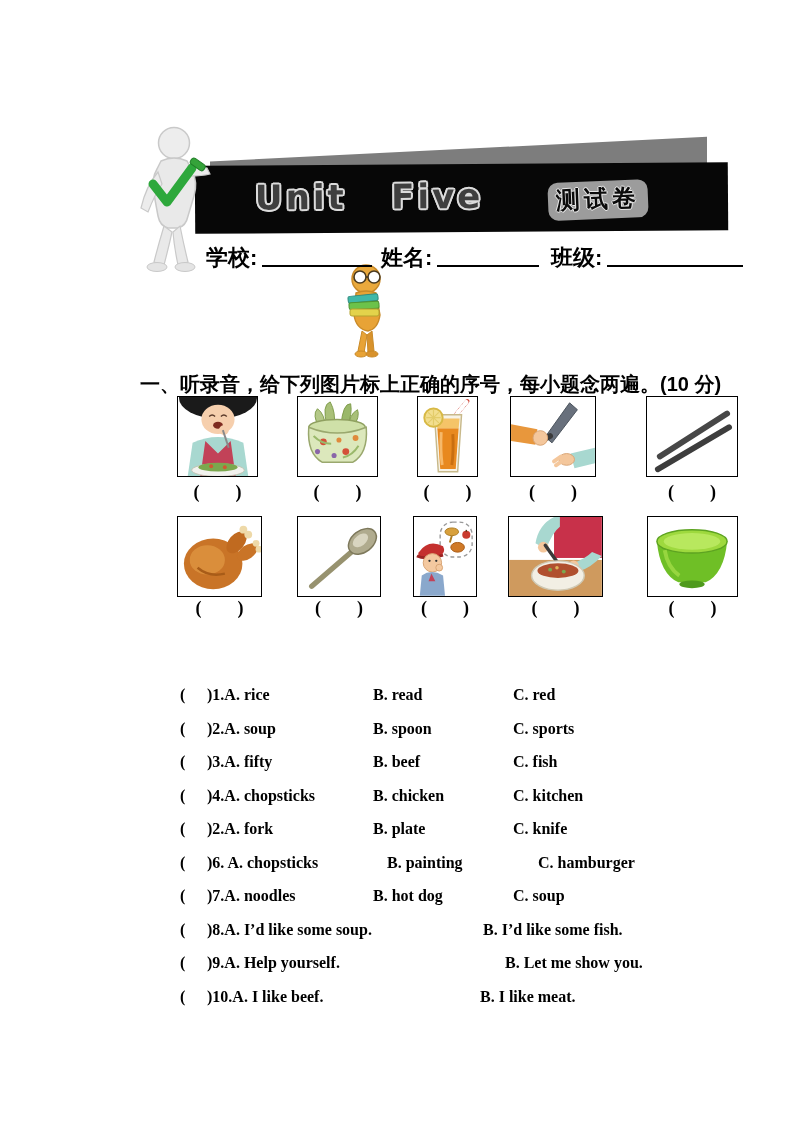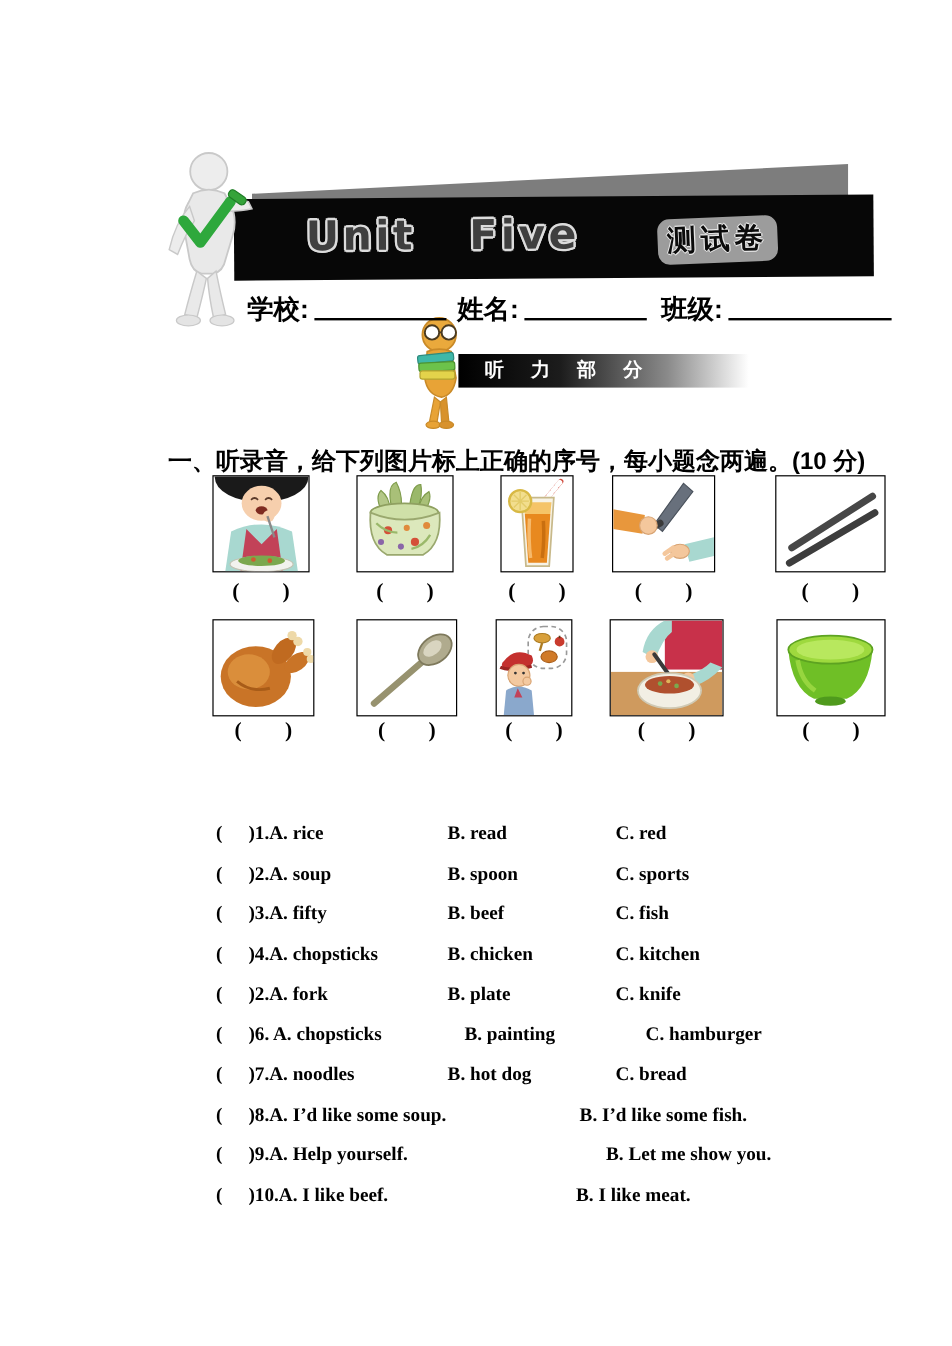--- a/index.html
+++ b/index.html
@@ -91,23 +91,20 @@
       <span>学校:</span><span class="uline"></span>
     </div>
     <div class="field f2">
       <span>姓名:</span><span class="uline"></span>
     </div>
     <div class="field f3">
       <span>班级:</span><span class="uline"></span>
     </div>
   </div>
 
-  <div class="abs listen-banner">
-    <span>听 力 部 分</span>
-  </div>
   <svg class="abs listener-svg" viewBox="0 0 64 96">
     <circle cx="30" cy="16" r="14" fill="#eaa93c" stroke="#c98a28" stroke-width="1.5"></circle>
     <circle cx="24" cy="14" r="6" fill="#fff" stroke="#4a3a20" stroke-width="1.6"></circle>
     <circle cx="38" cy="14" r="6" fill="#fff" stroke="#4a3a20" stroke-width="1.6"></circle>
     <line x1="30" y1="14" x2="32" y2="14" stroke="#4a3a20" stroke-width="1.6"></line>
     <path d="M20 30 Q30 26 40 30 L44 52 Q42 66 32 68 Q20 66 18 52 Z" fill="#e8a336" stroke="#c98a28" stroke-width="1.4"></path>
     <rect x="12" y="32" width="30" height="7" rx="2" transform="rotate(-6 27 35)" fill="#3fb8a8" stroke="#2d8a7e"></rect>
     <rect x="13" y="39" width="30" height="7" rx="2" transform="rotate(-3 28 42)" fill="#6cc24a" stroke="#4d9432"></rect>
     <rect x="14" y="46" width="29" height="7" rx="2" fill="#e3d34b" stroke="#b3a32f"></rect>
     <path d="M26 68 L22 88 L28 90 L31 72 Z" fill="#e8a336" stroke="#c98a28"></path>
@@ -295,21 +292,21 @@
     <div class="q-row v6">
       <span class="q-open">(</span>
       <span class="q-a">)6. A. chopsticks</span>
       <span class="q-b">B. painting</span>
       <span class="q-c">C. hamburger</span>
     </div>
     <div class="q-row">
       <span class="q-open">(</span>
       <span class="q-a">)7.A. noodles</span>
       <span class="q-b">B. hot dog</span>
-      <span class="q-c">C. bread</span>
+      <span class="q-c">C. soup</span>
     </div>
     <div class="q-row v8">
       <span class="q-open">(</span>
       <span class="q-a">)8.A. I’d like some soup.</span>
       <span class="q-b">B. I’d like some fish.</span>
     </div>
     <div class="q-row v9">
       <span class="q-open">(</span>
       <span class="q-a">)9.A. Help yourself.</span>
       <span class="q-b">B. Let me show you.</span>

